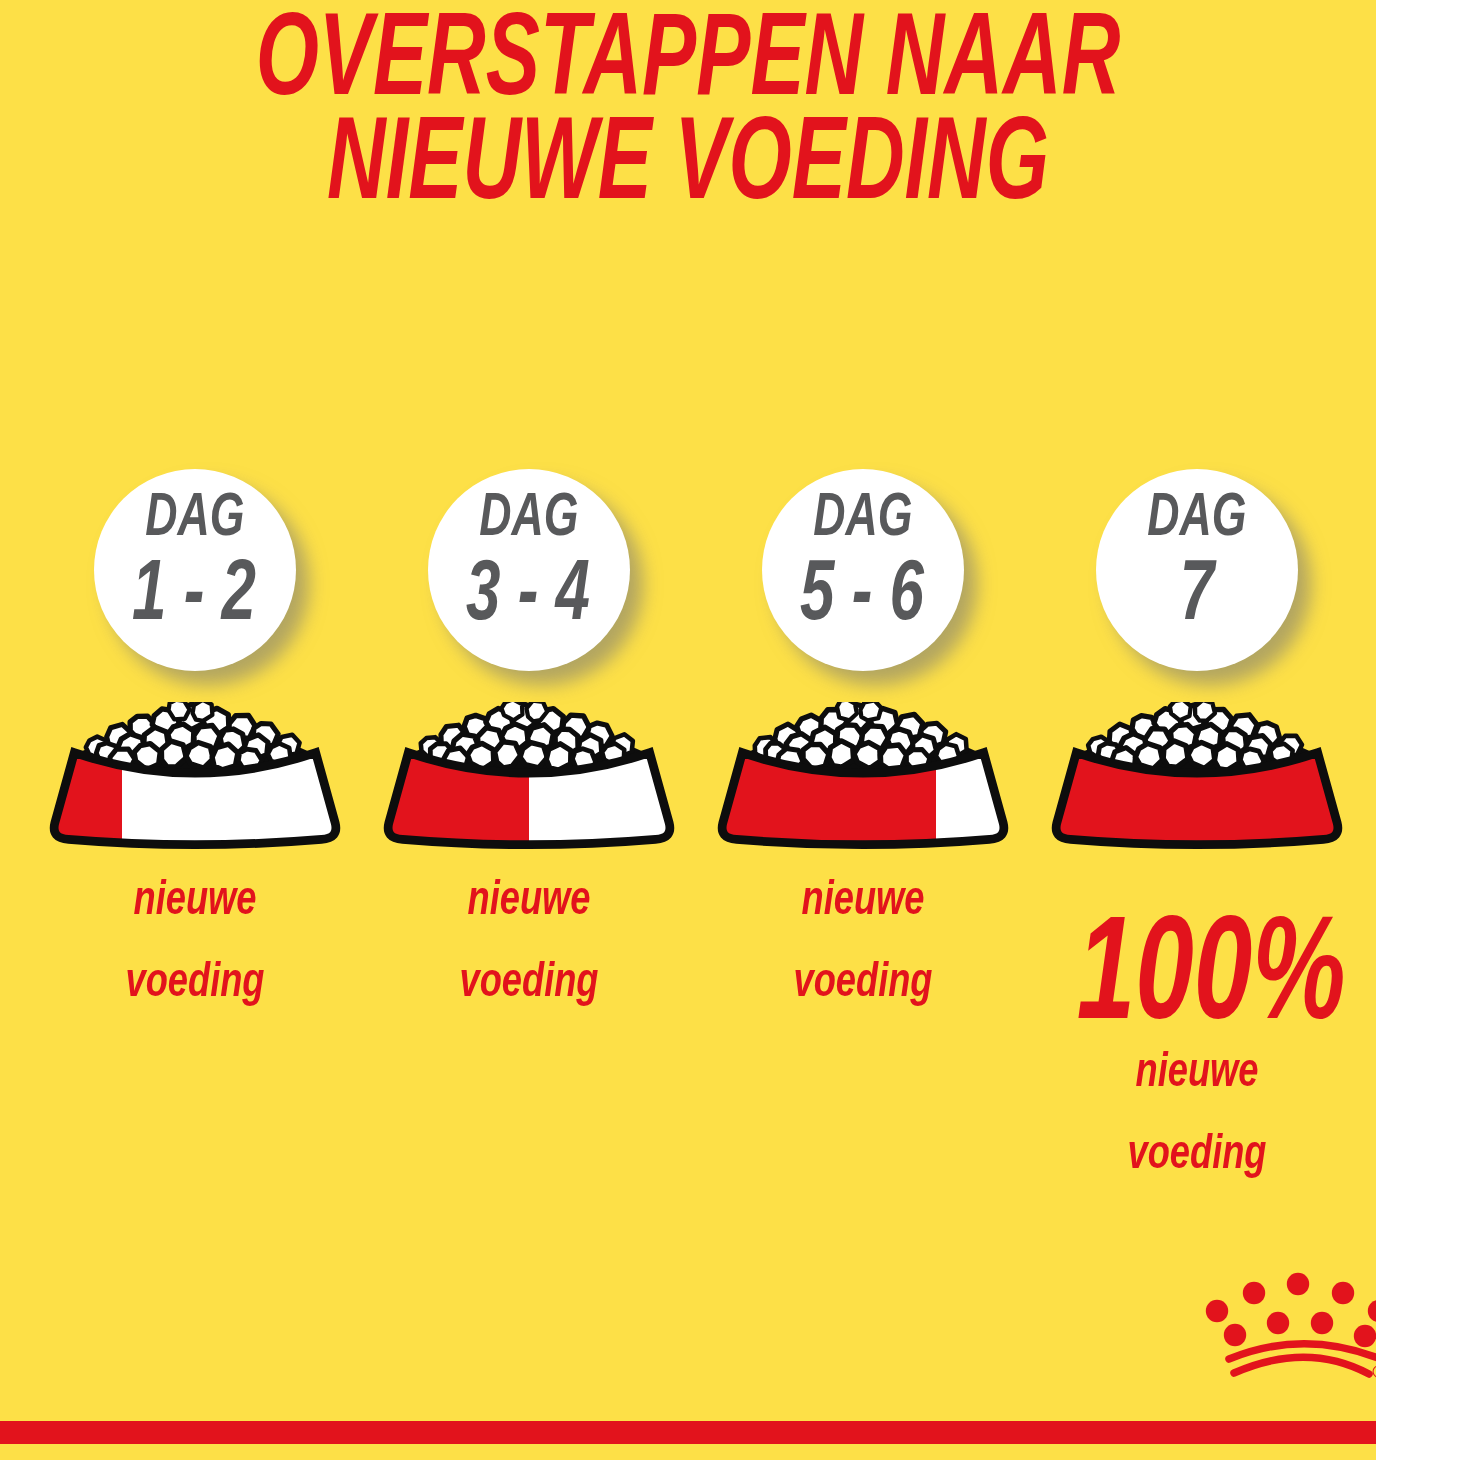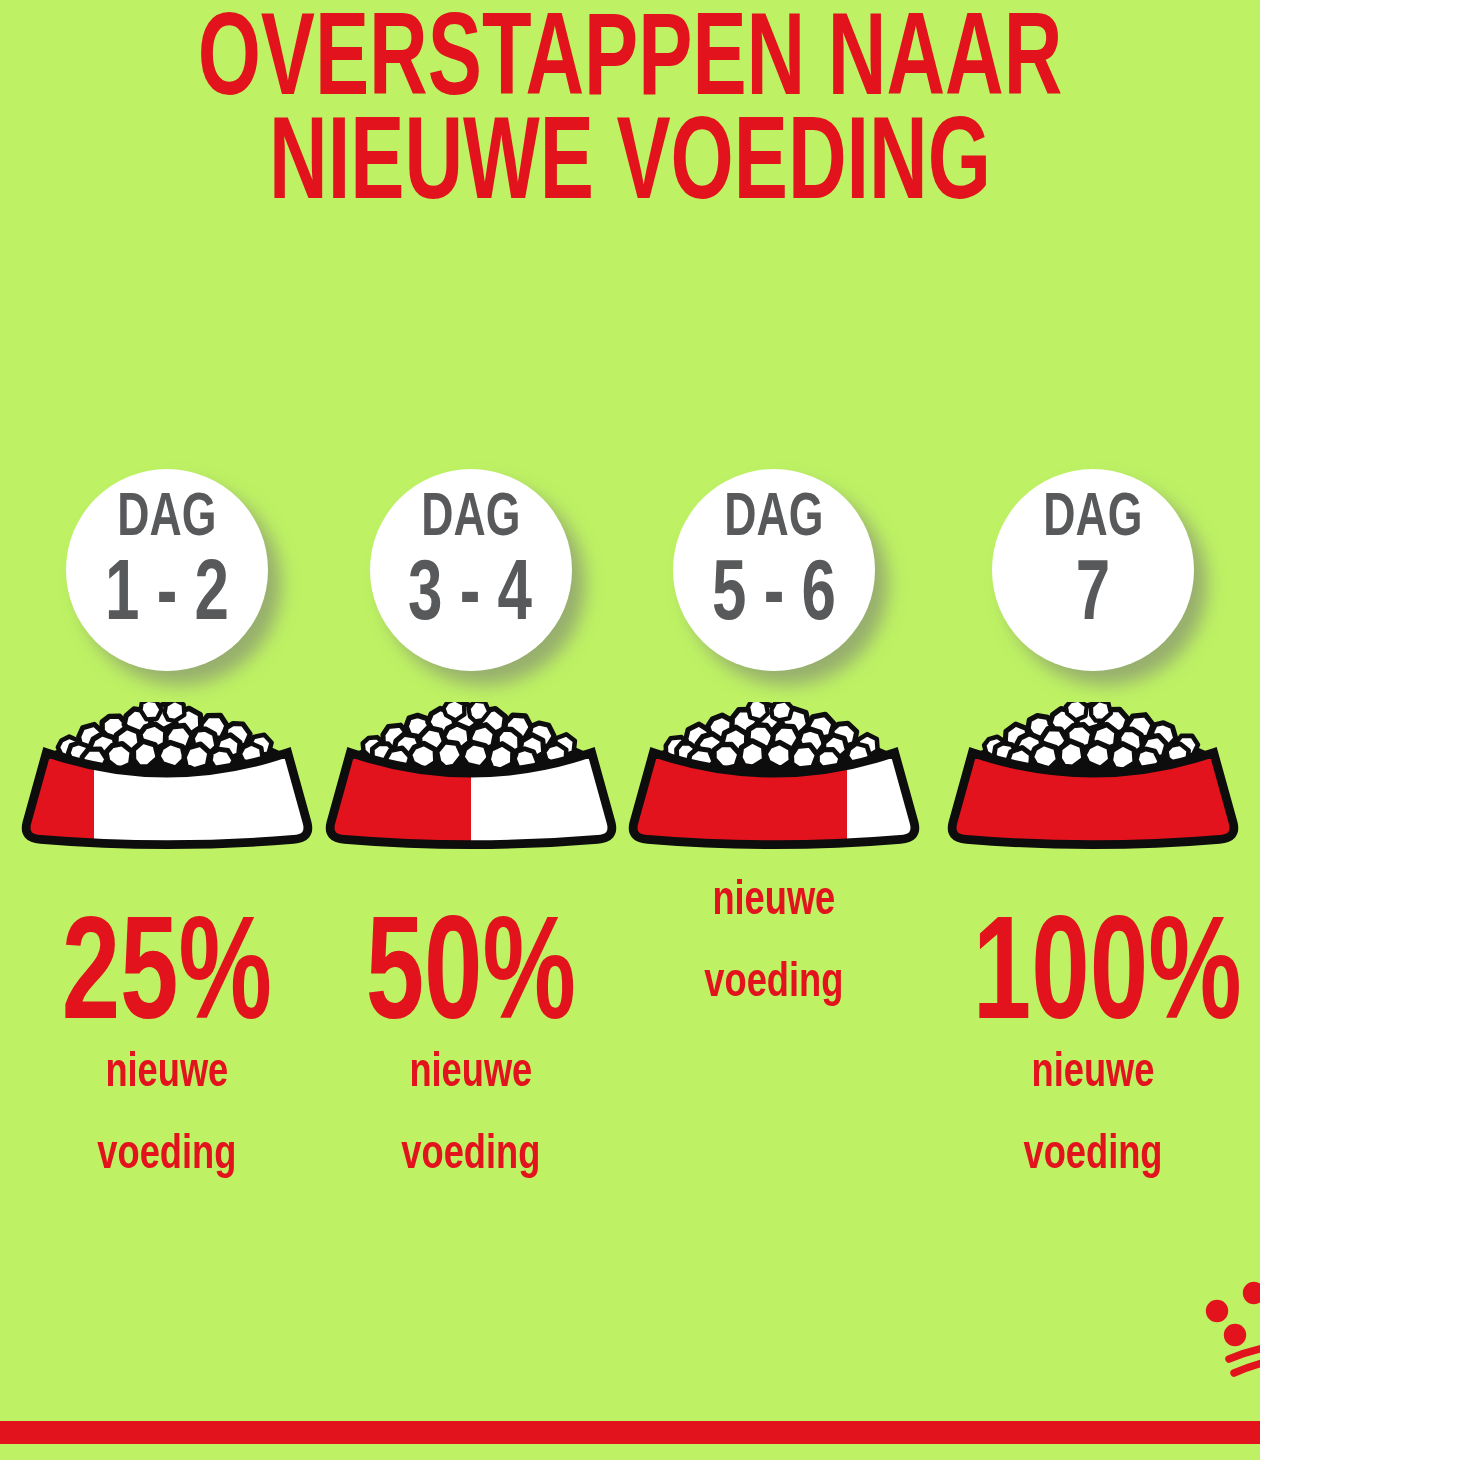--- a/index.html
+++ b/index.html
@@ -1,19 +1,19 @@
 <!DOCTYPE html>
 <html style="--red: #e2131c; --gray: #58595b; --outline: #0d0d0d;"><head>
 <meta charset="utf-8">
 <style>
   html,body { margin:0; padding:0; background:#ffffff; }
   :root { --red:#e2131c; --gray:#58595b; --outline:#0d0d0d; }
   .canvas {
-    position:relative; width:1260px; height:1460px; background:#bef264;
-    overflow:hidden; font-family:"Liberation Sans", sans-serif;
+    position:relative; width:1376px; height:1460px; background:#fde047;
+    overflow:hidden; font-family:"Liberation Sans", sans-serif;font-style:italic;
   }
   
   .title { position:absolute; top:2px; left:0; width:100%; text-align:center;
            color:var(--red); font-weight:700; font-size:116px; line-height:104px; }
   .title .tline { display:block; transform:scaleX(.70); white-space:nowrap; }
   
   .cols { position:absolute; top:469px; left:15px; right:0; display:flex; justify-content:center; }
   .col { width:334px; display:flex; flex-direction:column; align-items:center; }
   .day-circle {
     width:202px; height:202px; border-radius:50%; background:#fff;
@@ -91,23 +91,20 @@
         </g>
         <use href="#bowlbody" fill="#ffffff"></use>
         <g clip-path="url(#bc0)">
             <rect x="0" y="0" width="75" height="158" fill="#e2131c"></rect>
           </g>
         <clipPath id="bc0">
             <use href="#bowlbody"></use>
           </clipPath>
         <use href="#bowlbody" fill="none" stroke="#0d0d0d" stroke-width="9"></use>
       </svg>
-      <div class="percent">
-          <span>25%</span>
-        </div>
       <div class="food-label">
         <span>nieuwe</span>
         <span>voeding</span>
       </div>
     </div>
 
     <div class="col">
       <div class="day-circle">
         <span class="day-label">DAG</span>
         <span class="day-range">3 - 4</span>
@@ -143,23 +140,20 @@
         </g>
         <use href="#bowlbody" fill="#ffffff"></use>
         <g clip-path="url(#bc1)">
             <rect x="0" y="0" width="150" height="158" fill="#e2131c"></rect>
           </g>
         <clipPath id="bc1">
             <use href="#bowlbody"></use>
           </clipPath>
         <use href="#bowlbody" fill="none" stroke="#0d0d0d" stroke-width="9"></use>
       </svg>
-      <div class="percent">
-          <span>50%</span>
-        </div>
       <div class="food-label">
         <span>nieuwe</span>
         <span>voeding</span>
       </div>
     </div>
 
     <div class="col">
       <div class="day-circle">
         <span class="day-label">DAG</span>
         <span class="day-range">5 - 6</span>

